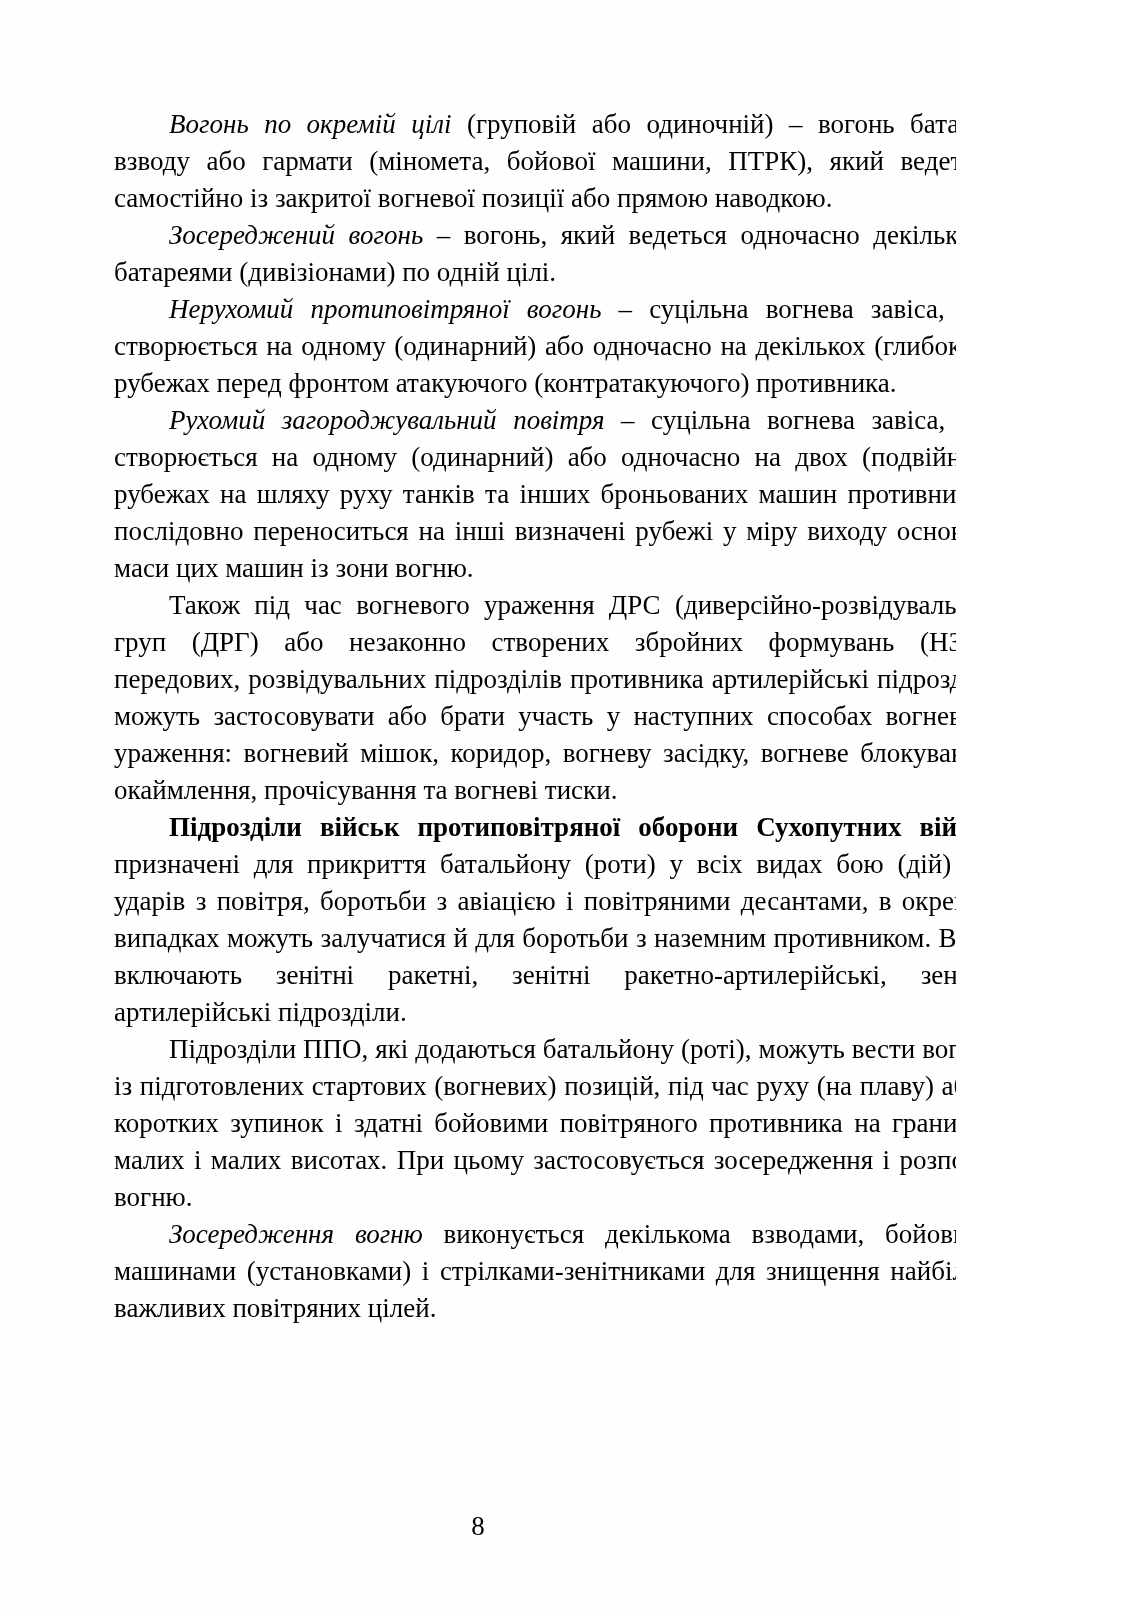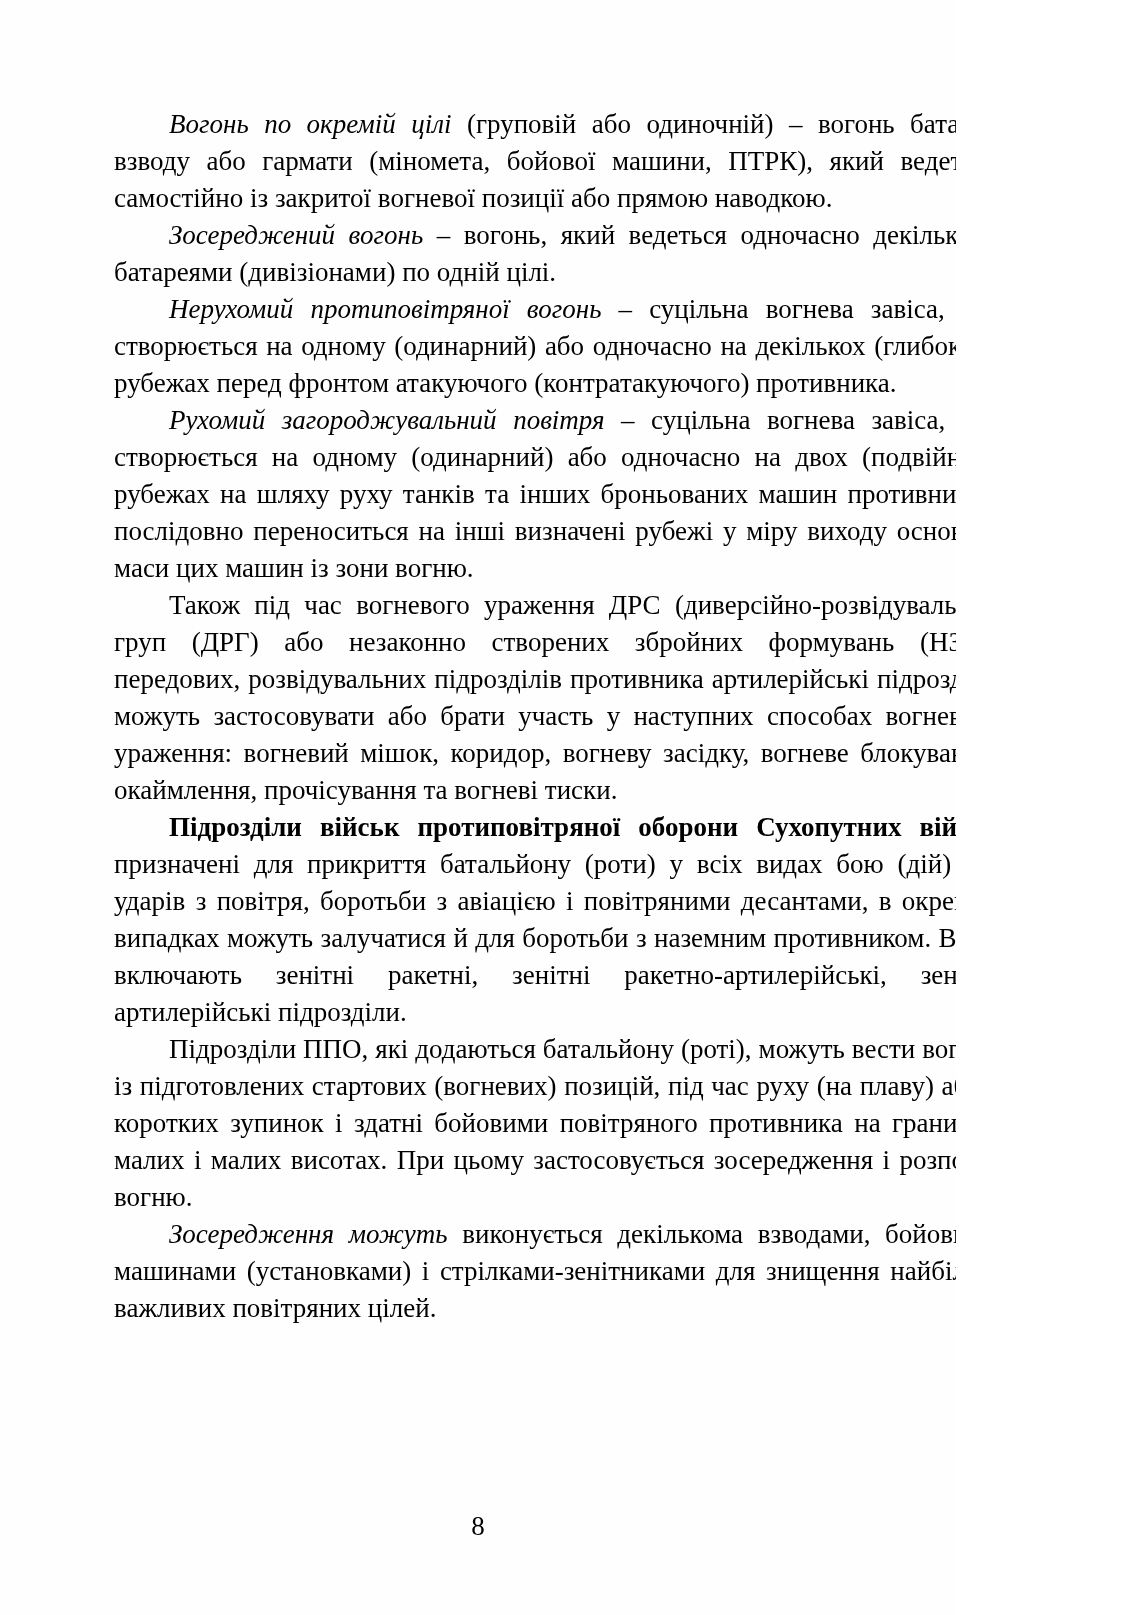--- a/index.html
+++ b/index.html
@@ -48,16 +48,16 @@
 
 <div class="page">
   <div class="text-body">
       <p class="para"><span class="seg-italic">Вогонь по окремій цілі</span><span class="seg-regular"> (груповій або одиночній) – вогонь батареї, взводу або гармати (міномета, бойової машини, ПТРК), який ведеться самостійно із закритої вогневої позиції або прямою наводкою.</span></p>
       <p class="para"><span class="seg-italic">Зосереджений вогонь</span><span class="seg-regular"> – вогонь, який ведеться одночасно декількома батареями (дивізіонами) по одній цілі.</span></p>
       <p class="para"><span class="seg-italic">Нерухомий протиповітряної вогонь</span><span class="seg-regular"> – суцільна вогнева завіса, яка створюється на одному (одинарний) або одночасно на декількох (глибокий) рубежах перед фронтом атакуючого (контратакуючого) противника.</span></p>
       <p class="para"><span class="seg-italic">Рухомий загороджувальний повітря</span><span class="seg-regular"> – суцільна вогнева завіса, яка створюється на одному (одинарний) або одночасно на двох (подвійний) рубежах на шляху руху танків та інших броньованих машин противника і послідовно переноситься на інші визначені рубежі у міру виходу основної маси цих машин із зони вогню.</span></p>
       <p class="para"><span class="seg-regular">Також під час вогневого ураження ДРС (диверсійно-розвідувальних груп (ДРГ) або незаконно створених збройних формувань (НЗФ), передових, розвідувальних підрозділів противника артилерійські підрозділи можуть застосовувати або брати участь у наступних способах вогневого ураження: вогневий мішок, коридор, вогневу засідку, вогневе блокування, окаймлення, прочісування та вогневі тиски.</span></p>
       <p class="para"><span class="seg-bold">Підрозділи військ протиповітряної оборони Сухопутних військ</span><span class="seg-regular"> призначені для прикриття батальйону (роти) у всіх видах бою (дій) від ударів з повітря, боротьби з авіацією і повітряними десантами, в окремих випадках можуть залучатися й для боротьби з наземним противником. Вони включають зенітні ракетні, зенітні ракетно-артилерійські, зенітні артилерійські підрозділи.</span></p>
       <p class="para"><span class="seg-regular">Підрозділи ППО, які додаються батальйону (роті), можуть вести вогонь із підготовлених стартових (вогневих) позицій, під час руху (на плаву) або з коротких зупинок і здатні бойовими повітряного противника на гранично малих і малих висотах. При цьому застосовується зосередження і розподіл вогню.</span></p>
-      <p class="para"><span class="seg-italic">Зосередження можуть</span><span class="seg-regular"> виконується декількома взводами, бойовими машинами (установками) і стрілками-зенітниками для знищення найбільш важливих повітряних цілей.</span></p>
+      <p class="para"><span class="seg-italic">Зосередження вогню</span><span class="seg-regular"> виконується декількома взводами, бойовими машинами (установками) і стрілками-зенітниками для знищення найбільш важливих повітряних цілей.</span></p>
     </div>
   <div class="page-number">8</div>
 </div>
 
 </body></html>

